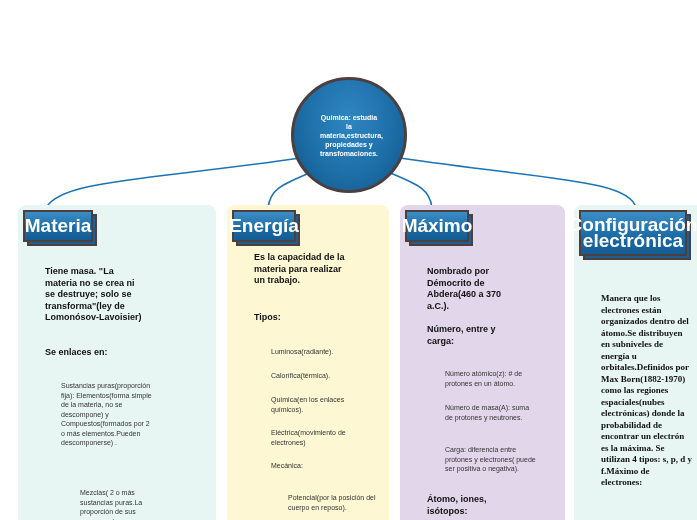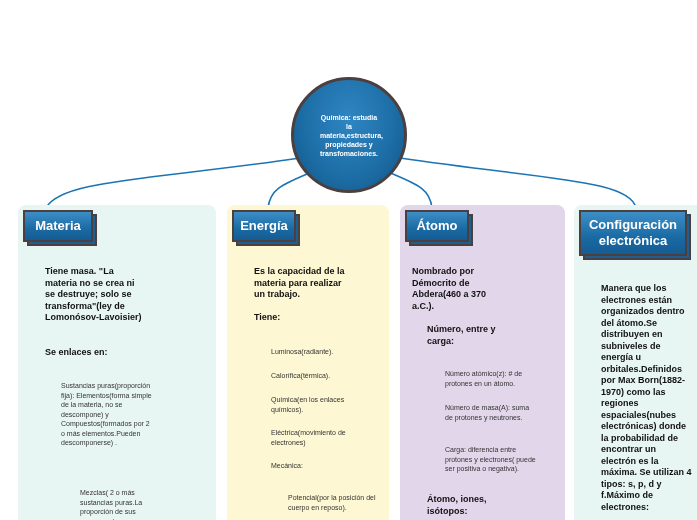--- a/index.html
+++ b/index.html
@@ -12,21 +12,21 @@
             display:flex; align-items:center; justify-content:center; text-align:center; }
   .center span { color:#fff; font-size:7px; font-weight:bold; line-height:9px; width:58px; }
   .panel { position:absolute; top:205px; height:330px; border-radius:8px; z-index:2; }
   .p1 { left:18px; width:198px; background:#e8f6f3; }
   .p2 { left:227px; width:162px; background:#fdf7d3; }
   .p3 { left:400px; width:165px; background:#e2d6ea; }
   .p4 { left:574px; width:135px; background:#e8f6f3; }
   .hdr { position:absolute; z-index:4; }
   .hdr .shadow { position:absolute; left:4px; top:4px; right:-4px; bottom:-4px; background:#1e5f92; border:2px solid #4b3f3f; }
   .hdr .face { position:relative; background:linear-gradient(#3d8dc7,#1a6aa4 60%,#155c92); border:2px solid #4b3f3f;
-               color:#fff; font-weight:bold; font-size:13px; line-height:16px; text-align:center;
+               color:#fff; font-weight:bold; font-size:19px; line-height:16px; text-align:center;
                display:flex; align-items:center; justify-content:center; box-sizing:border-box; height:100%; }
   .txt { position:absolute; z-index:4; color:#111; }
   .b { font-weight:bold; font-size:9px; line-height:11.5px; }
   .s { font-size:7px; line-height:9.5px; color:#333; }
 </style>
 </head>
 <body>
 
 <svg id="links" viewBox="0 0 697 520">
   <g fill="none" stroke="#1a74b5" stroke-width="1.6">
@@ -81,41 +81,41 @@
 <div class="hdr" style="left:23px;top:210px;width:70px;height:32px;">
   <div class="shadow"></div>
     <div class="face">Materia</div>
 </div>
 <div class="hdr" style="left:232px;top:210px;width:64px;height:32px;">
   <div class="shadow"></div>
     <div class="face">Energía</div>
 </div>
 <div class="hdr" style="left:405px;top:210px;width:64px;height:32px;">
   <div class="shadow"></div>
-    <div class="face">Átomo</div>
+    <div class="face">Máximo</div>
 </div>
 <div class="hdr" style="left:579px;top:210px;width:108px;height:46px;">
   <div class="shadow"></div>
     <div class="face" style="padding:0 6px;">Configuración electrónica</div>
 </div>
 
 <div class="txt b" style="left:45px;top:266px;width:100px;">Tiene masa. "La materia no se crea ni se destruye; solo se transforma"(ley de Lomonósov-Lavoisier)</div>
 <div class="txt b" style="left:45px;top:347px;width:100px;">Se enlaces en:</div>
 <div class="txt s" style="left:61px;top:381px;width:92px;">Sustancias puras(proporción fija): Elementos(forma simple de la materia, no se descompone) y Compuestos(formados por 2 o más elementos.Pueden descomponerse) .</div>
 <div class="txt s" style="left:80px;top:488px;width:72px;">Mezclas( 2 o más sustancias puras.La proporción de sus componentes es</div>
 
-<div class="txt b" style="left:254px;top:266px;width:100px;">Es la capacidad de la materia para realizar un trabajo.</div>
-<div class="txt b" style="left:254px;top:312px;width:60px;">Tiene:</div>
+<div class="txt b" style="left:254px;top:252px;width:100px;">Es la capacidad de la materia para realizar un trabajo.</div>
+<div class="txt b" style="left:254px;top:312px;width:60px;">Tipos:</div>
 <div class="txt s" style="left:271px;top:347px;width:110px;">Luminosa(radiante).</div>
 <div class="txt s" style="left:271px;top:371px;width:110px;">Calorífica(térmica).</div>
 <div class="txt s" style="left:271px;top:395px;width:95px;">Química(en los enlaces químicos).</div>
 <div class="txt s" style="left:271px;top:428px;width:100px;">Eléctrica(movimiento de electrones)</div>
 <div class="txt s" style="left:271px;top:461px;width:100px;">Mecánica:</div>
 <div class="txt s" style="left:288px;top:493px;width:95px;">Potencial(por la posición del cuerpo en reposo).</div>
 
-<div class="txt b" style="left:412px;top:266px;width:80px;">Nombrado por Démocrito de Abdera(460 a 370 a.C.).</div>
+<div class="txt b" style="left:427px;top:266px;width:80px;">Nombrado por Démocrito de Abdera(460 a 370 a.C.).</div>
 <div class="txt b" style="left:427px;top:324px;width:90px;">Número, entre y carga:</div>
 <div class="txt s" style="left:445px;top:369px;width:100px;">Número atómico(z): # de protones en un átomo.</div>
 <div class="txt s" style="left:445px;top:403px;width:90px;">Número de masa(A): suma de protones y neutrones.</div>
 <div class="txt s" style="left:445px;top:445px;width:95px;">Carga: diferencia entre protones y electrones( puede ser positiva o negativa).</div>
 <div class="txt b" style="left:427px;top:494px;width:80px;">Átomo, iones, isótopos:</div>
 
-<div class="txt b" style="left:601px;top:283px;width:92px;">Manera que los electrones están organizados dentro del átomo.Se distribuyen en subniveles de energía u orbitales.Definidos por Max Born(1882-1970) como las regiones espaciales(nubes electrónicas) donde la probabilidad de encontrar un electrón es la máxima. Se utilizan 4 tipos: s, p, d y f.Máximo de electrones:</div>
+<div class="txt b" style="left:601px;top:293px;width:92px;font-family:Liberation Serif, serif;">Manera que los electrones están organizados dentro del átomo.Se distribuyen en subniveles de energía u orbitales.Definidos por Max Born(1882-1970) como las regiones espaciales(nubes electrónicas) donde la probabilidad de encontrar un electrón es la máxima. Se utilizan 4 tipos: s, p, d y f.Máximo de electrones:</div>
 
 </body></html>

